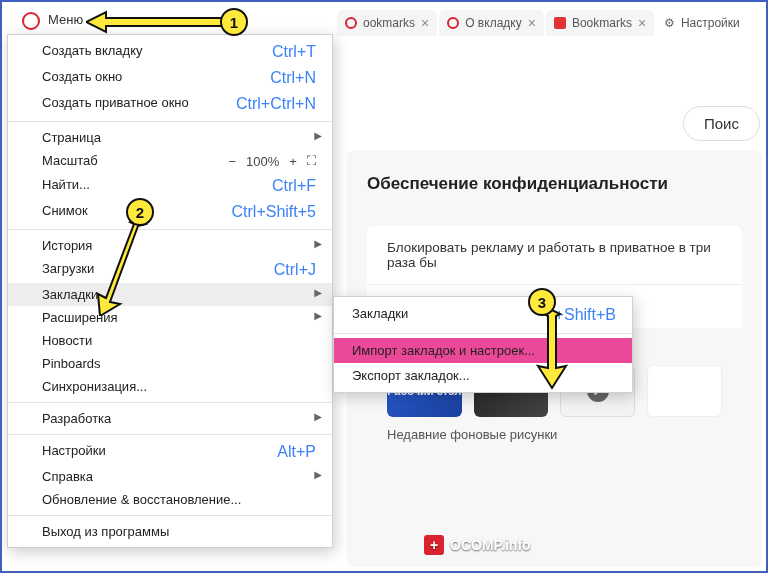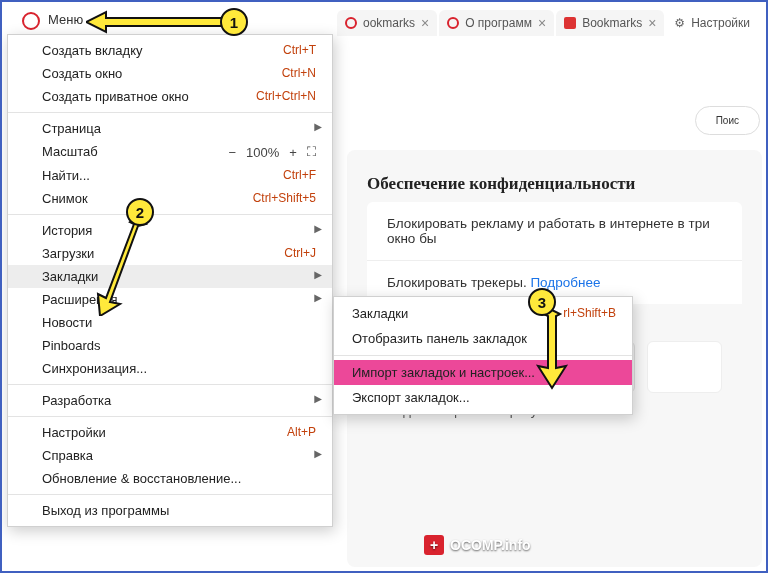--- a/index.html
+++ b/index.html
@@ -64,21 +64,21 @@
       display: flex;
       justify-content: space-between;
       align-items: flex-start;
       padding: 4px 16px 4px 34px;
       font-size: 13px;
       color: #222;
       cursor: default;
       position: relative;
     }
     .menu-item.hover { background: #ededed; }
-    .menu-item .shortcut { color: #c2410c; font-size: 12px; }
+    .menu-item .shortcut { color: #3b82f6; font-size: 16px; }
     .menu-sep { height: 1px; background: #e3e3e3; margin: 4px 0; }
     .submenu-arrow {
       position: absolute;
       right: 10px;
       color: #666;
       font-size: 10px;
     }
     .zoom-controls { display: flex; align-items: center; gap: 10px; color: #444; }
     .submenu {
       position: absolute;
@@ -95,21 +95,21 @@
     .content {
       position: absolute;
       top: 148px;
       left: 345px;
       right: 4px;
       bottom: 4px;
       background: #f7f7f7;
       padding: 24px 20px;
       border-radius: 8px;
     }
-    .content h2 { font-size: 17px; font-weight: 600; color: #222; margin-bottom: 8px; font-family: Liberation Serif, serif; }
+    .content h2 { font-size: 17px; font-weight: 600; color: #222; margin-bottom: 32px; }
     .content-row {
       background: #fff;
       padding: 14px 20px;
       font-size: 13.5px;
       color: #333;
       border-top: 1px solid #eee;
     }
     .content-row:first-of-type { border-top: none; border-radius: 6px 6px 0 0; }
     .content a { color: #1a73e8; text-decoration: none; }
     .wallpapers { padding: 10px 20px 0; }
@@ -133,21 +133,21 @@
     .w4 { background: #fff; border: 1px solid #eee; }
     .recent-label { font-size: 13px; color: #555; margin-top: 10px; padding-left: 20px; }
     .search-btn {
       position: absolute;
       top: 104px;
       right: 6px;
       background: #fff;
       border: 1px solid #ddd;
       border-radius: 18px;
       padding: 8px 20px;
-      font-size: 10px;
+      font-size: 15px;
     }
     .callout {
       position: absolute;
       width: 28px; height: 28px;
       background: #ffe93b;
       border: 2px solid #111;
       border-radius: 50%;
       display: flex;
       align-items: center;
       justify-content: center;
@@ -180,21 +180,21 @@
 <body>
 
 <div class="tabs">
   <div class="tab">
     <span class="opera-icon" style="width:12px;height:12px;border-width:2px"></span>
     <span>ookmarks</span>
     <span class="tab-close">×</span>
   </div>
   <div class="tab">
     <span class="opera-icon" style="width:12px;height:12px;border-width:2px"></span>
-    <span>О программ</span>
+    <span>О вкладку</span>
     <span class="tab-close">×</span>
   </div>
   <div class="tab">
     <span class="red-square"></span>
     <span>Bookmarks</span>
     <span class="tab-close">×</span>
   </div>
   <div class="tab active">
     <span class="gear">⚙</span>
     <span>Настройки</span>
@@ -203,21 +203,21 @@
 
 <div class="search-btn">Поис</div>
 
 <div class="menu-trigger">
   <span class="opera-icon"></span>
   <span>Меню</span>
 </div>
 
 <div class="content">
   <h2>Обеспечение конфиденциальности</h2>
-  <div class="content-row">Блокировать рекламу и работать в интернете в три окно бы</div>
+  <div class="content-row">Блокировать рекламу и работать в приватное в три раза бы</div>
   <div class="content-row">
     <span>Блокировать трекеры. </span><a href="#">Подробнее</a>
   </div>
   <div class="wallpapers">
     <div class="wall-title">Все фоновые рисунки</div>
     <div class="wall-row">
       <div class="wall-tile w1">
           <span>Рабочий стол</span>
         </div>
       <div class="wall-tile w2"></div>
@@ -312,23 +312,20 @@
   <div class="menu-item">
     <span>Выход из программы</span>
   </div>
 </div>
 
 <div class="submenu">
   <div class="menu-item">
     <span>Закладки</span>
     <span class="shortcut">rl+Shift+B</span>
   </div>
-  <div class="menu-item">
-    <span>Отобразить панель закладок</span>
-  </div>
   <div class="menu-sep"></div>
   <div class="menu-item hover">
     <span>Импорт закладок и настроек...</span>
   </div>
   <div class="menu-item">
     <span>Экспорт закладок...</span>
   </div>
 </div>
 
 <div class="callout" style="top:6px;left:218px">1</div>

